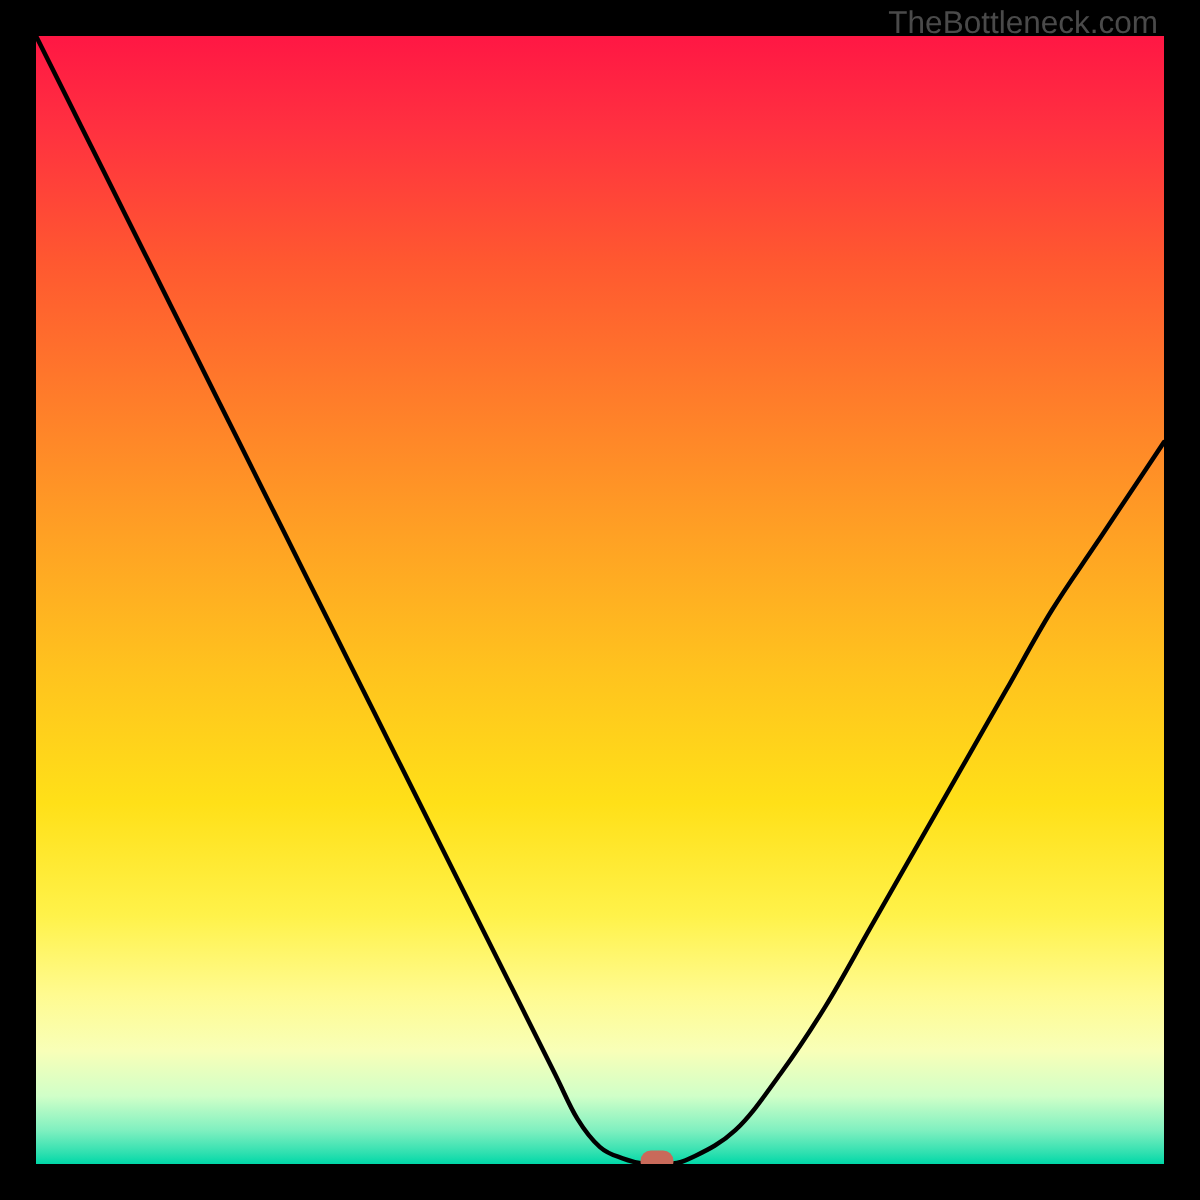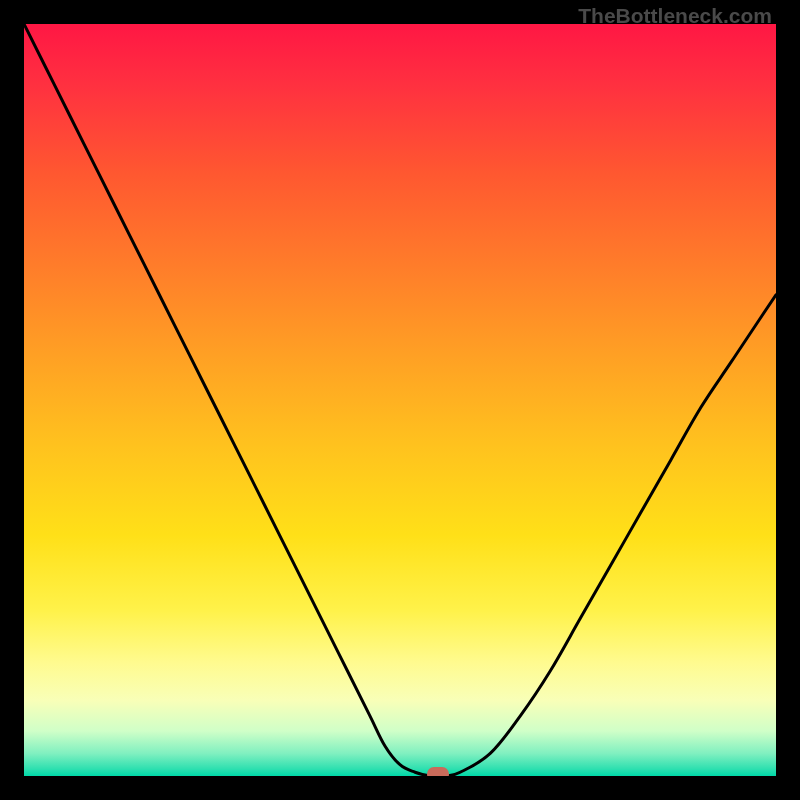--- a/index.html
+++ b/index.html
@@ -63,21 +63,21 @@
     background: #c96a5a;
     border-radius: 8px;
     transform: translate(-50%, -50%);
   }
   .watermark {
     position: absolute;
     top: 4px;
     right: 28px;
     color: #4a4a4a;
     font-size: 21px;
-    font-weight: 700;
+    font-weight: 400;
   }
 </style>
 </head>
 <body>
 
 <div class="chart-container">
 
   <div class="plot-area">
     <div class="gradient-bg"></div>
 

